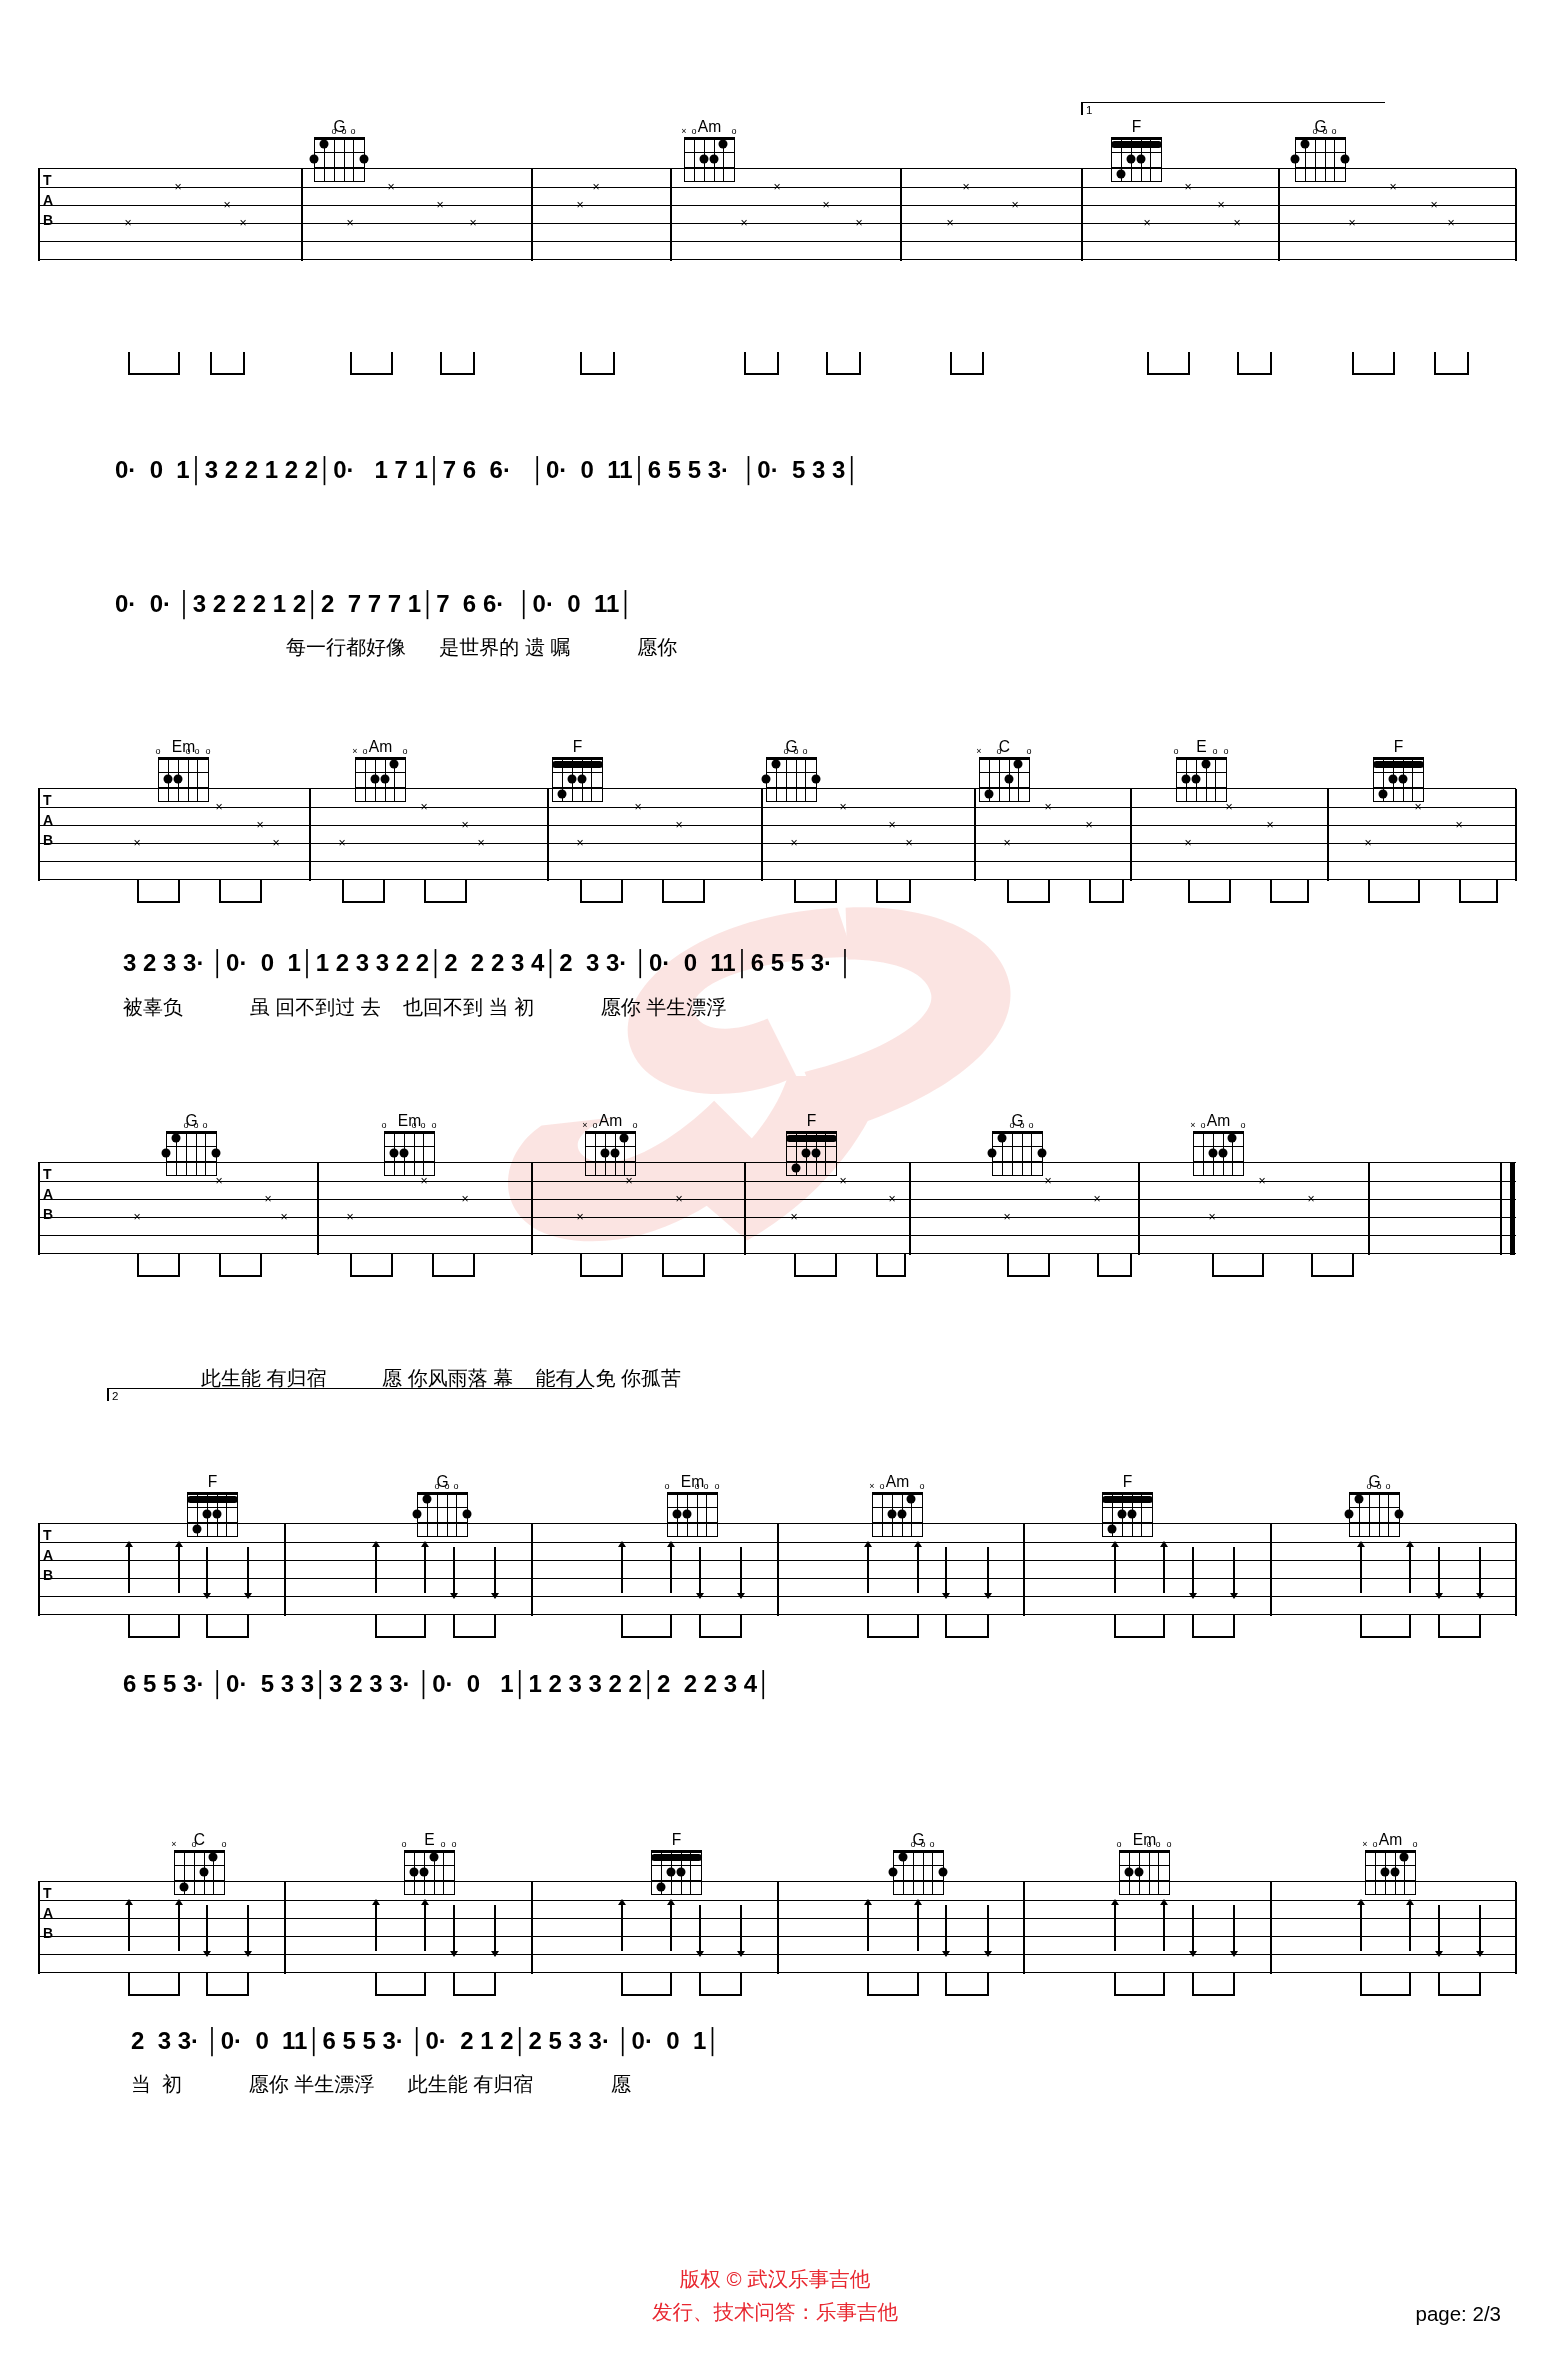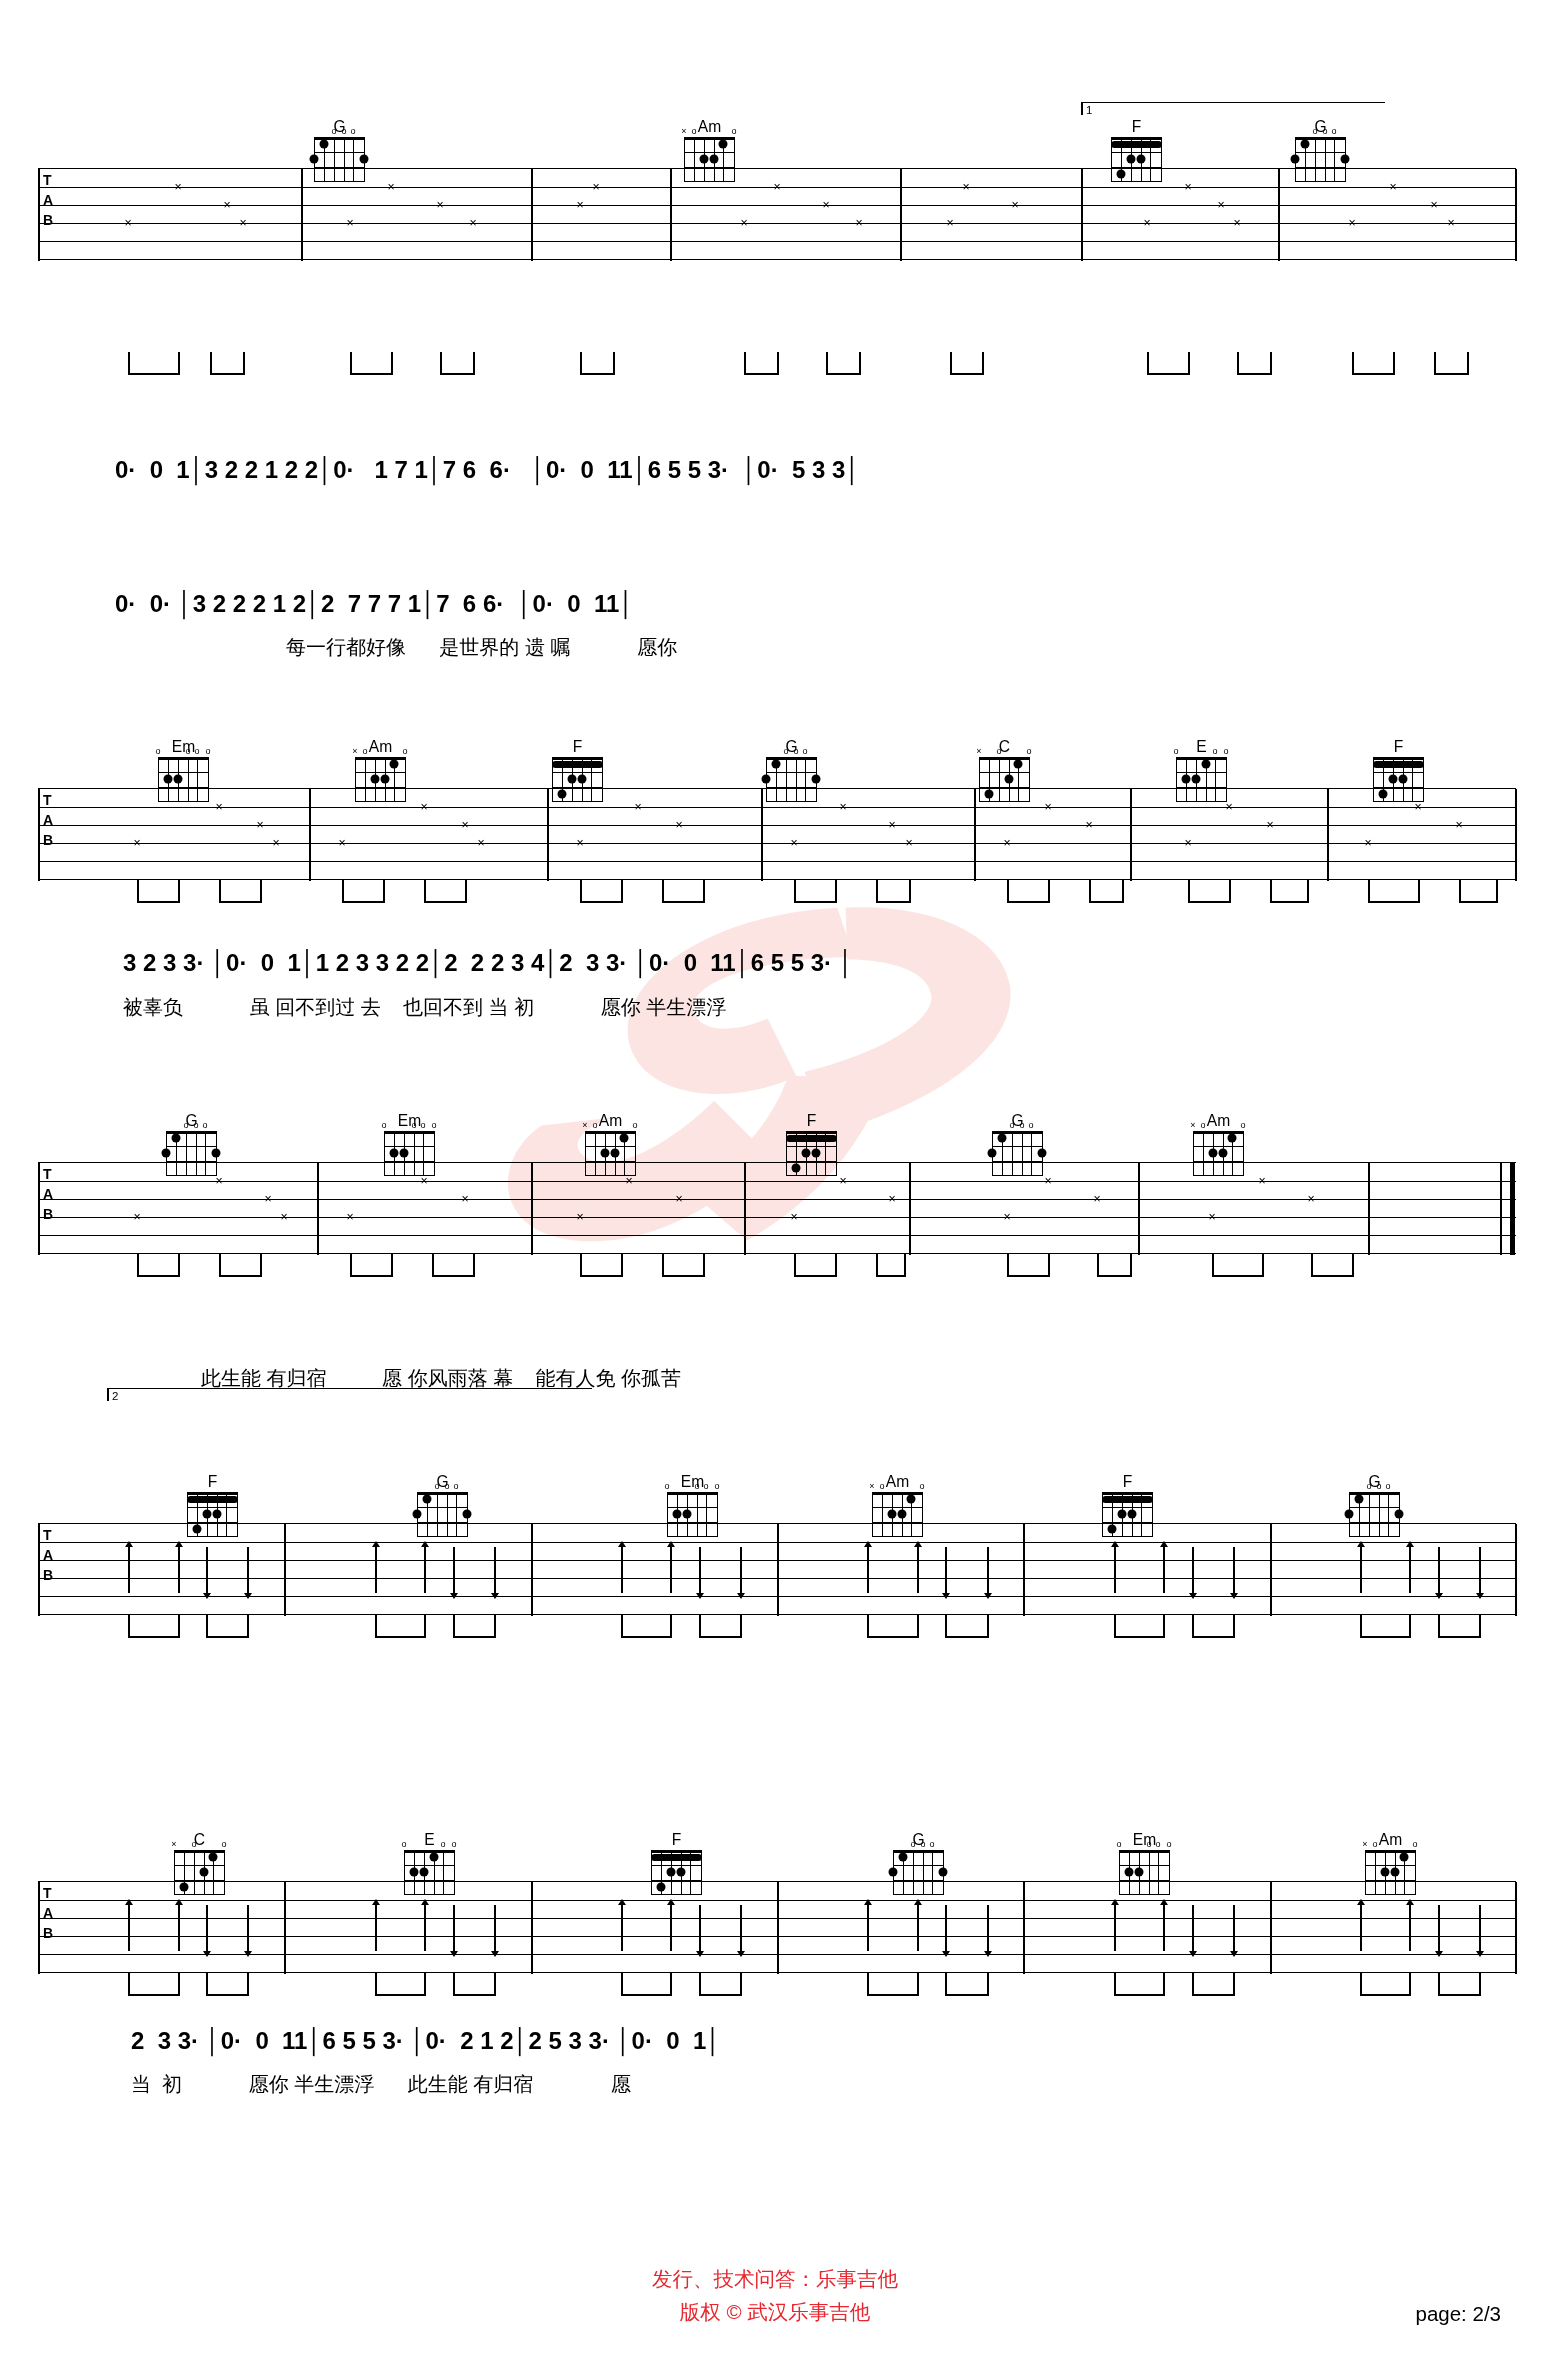--- a/index.html
+++ b/index.html
@@ -903,20 +903,21 @@
       <div class="beam" style="left:1154px;top:20.5px;width:43px"></div>
       <div class="stem" style="left:1322px;top:0"></div>
         <div class="stem" style="left:1371px;top:0"></div>
       <div class="beam" style="left:1322px;top:20.5px;width:51px"></div>
       <div class="stem" style="left:1400px;top:0"></div>
         <div class="stem" style="left:1441px;top:0"></div>
       <div class="beam" style="left:1400px;top:20.5px;width:43px"></div>
     </div>
   </div>
 
+  <div class="numline" style="left:123px;top:1670px;">6 5 5 3· │0·  5 3 3│3 2 3 3· │0·  0   1│1 2 3 3 2 2│2  2 2 3 4│</div>
 
   <div class="system" style="top:1881px;width:1478px;">
     <div class="chordbox" style="left:131px;top:-49px;">
       <div class="cname">C</div>
       <div class="chordgrid">
         <div class="nut"></div>
           <div class="v" style="left:0"></div>
           <div class="v" style="left:10px"></div>
           <div class="v" style="left:20px"></div>
           <div class="v" style="left:30px"></div>
@@ -1116,19 +1117,19 @@
       <div class="stem" style="left:1400px;top:0"></div>
         <div class="stem" style="left:1441px;top:0"></div>
       <div class="beam" style="left:1400px;top:20.5px;width:43px"></div>
     </div>
   </div>
 
   <div class="numline" style="left:131px;top:2027px;">2  3 3· │0·  0  11│6 5 5 3· │0·  2 1 2│2 5 3 3· │0·  0  1│</div>
   <div class="lyric" style="left:131px;top:2071px;">当  初            愿你 半生漂浮      此生能 有归宿              愿</div>
 
   <div class="footer">
+    <div>版权 © 武汉乐事吉他</div>
     <div>发行、技术问答：乐事吉他</div>
-    <div>版权 © 武汉乐事吉他</div>
   </div>
   <div class="pageno">page: 2/3</div>
 
 </div>
 
 
 </body></html>

